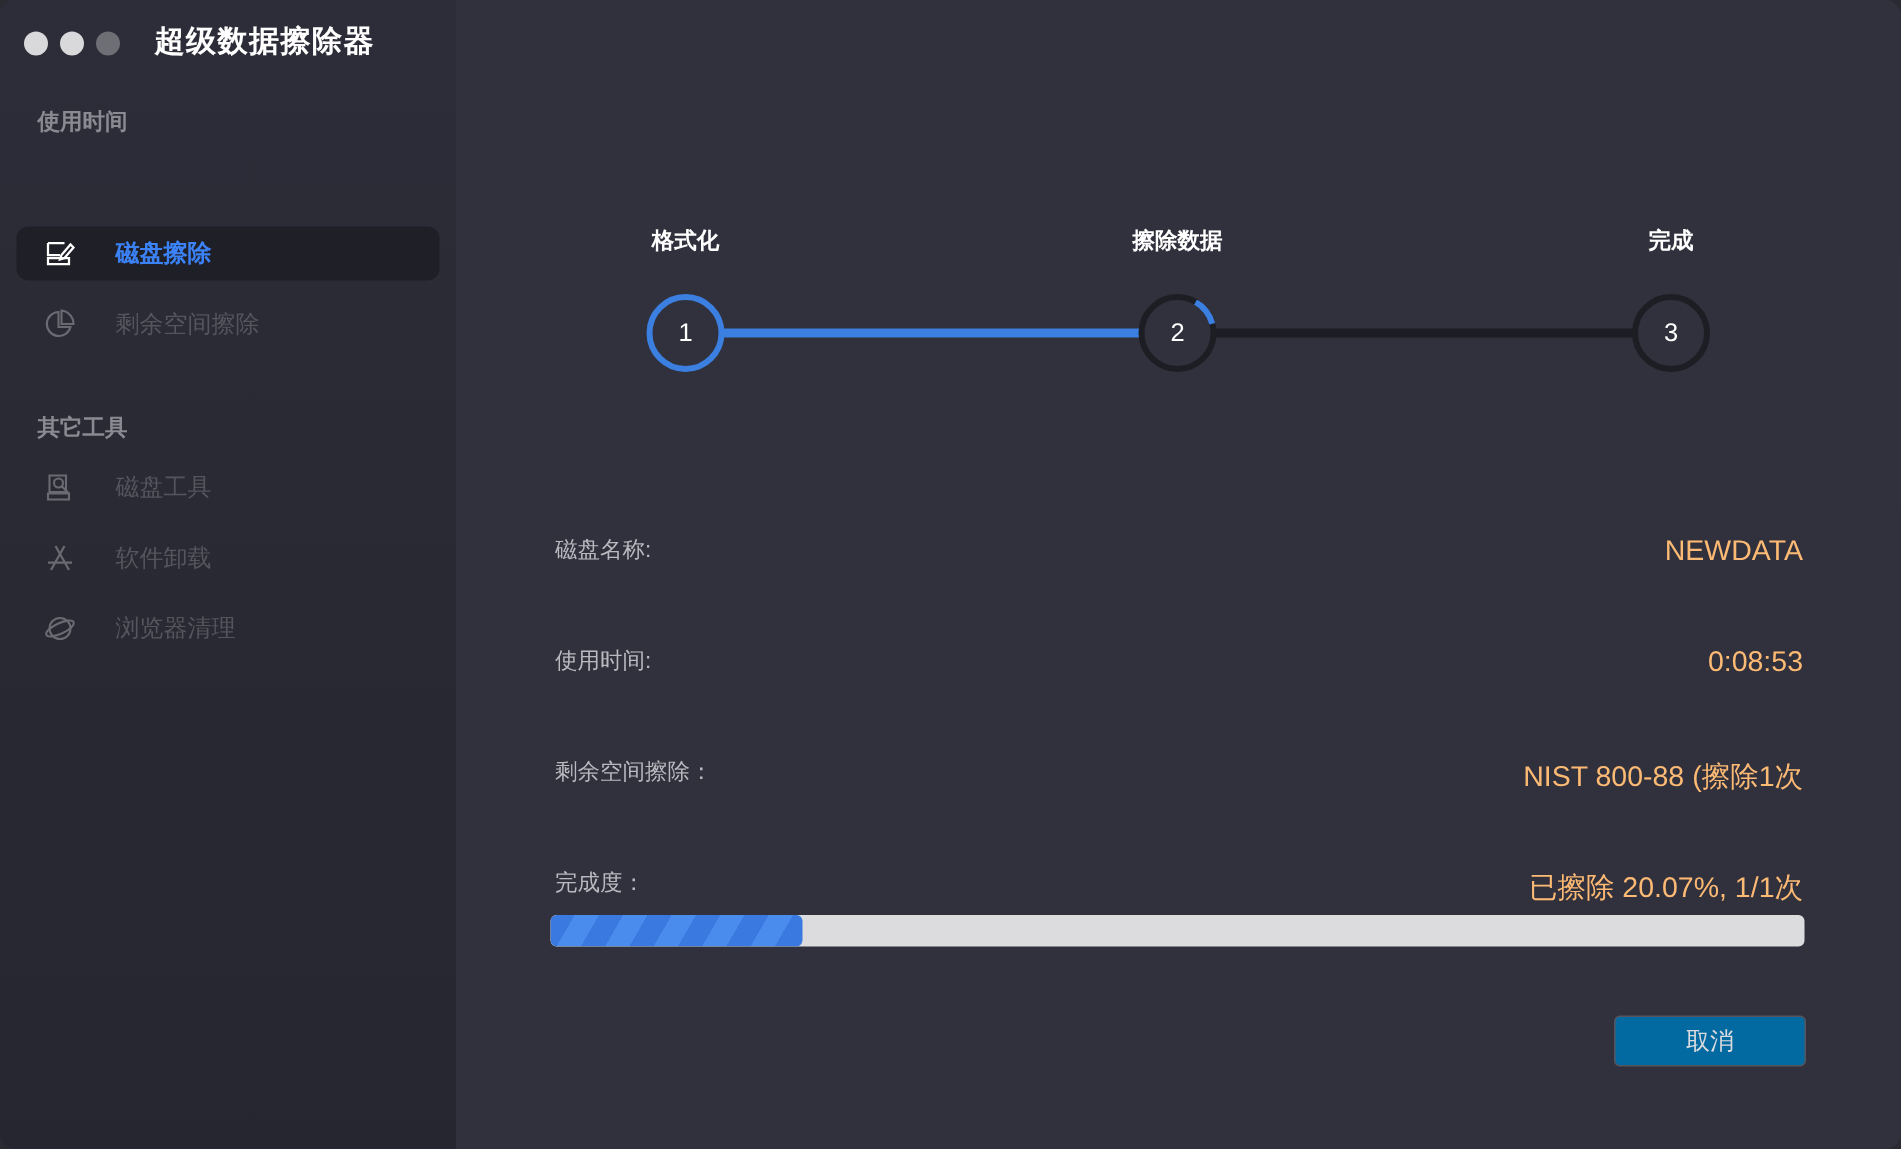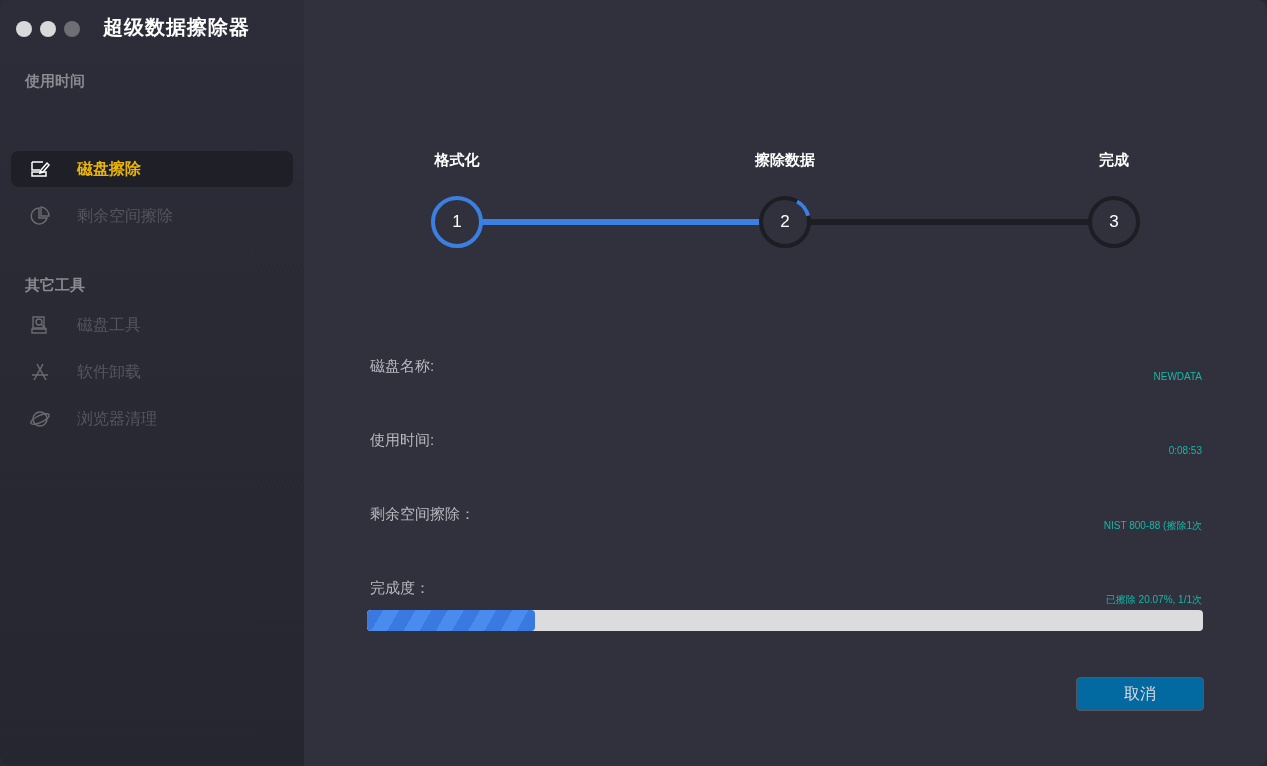--- a/index.html
+++ b/index.html
@@ -40,21 +40,21 @@
   }
   .nav-item.active { background: #1f1f27; }
   .nav-icon {
     position: absolute; left: 18px; top: 7px; width: 22px; height: 22px;
   }
   .nav-icon svg { width: 22px; height: 22px; }
   .nav-label {
     position: absolute; left: 66px; top: 8px;
     font-size: 16px; color: #55555e;
   }
-  .nav-item.active .nav-label { color: #eab308; font-weight: bold; }
+  .nav-item.active .nav-label { color: #3b82f6; font-weight: bold; }
 
   .main { position: absolute; left: 304px; top: 0; right: 0; bottom: 0; }
 
   .step-label {
     position: absolute; top: 151px;
     color: #ffffff; font-size: 15px; font-weight: bold;
     transform: translateX(-50%);
     white-space: nowrap;
   }
   .step-line {
@@ -78,21 +78,21 @@
     clip-path: polygon(50% 0, 100% 0, 100% 35%, 50% 50%);
   }
   .step-num { position: relative; z-index: 1; }
 
   .info-label {
     position: absolute; left: 66px;
     color: #b9b9c0; font-size: 15px;
   }
   .info-value {
     position: absolute; right: 65px;
-    color: #14b8a6; font-size: 10px; text-align: right; white-space: nowrap; margin-top: 14px;
+    color: #fdba74; font-size: 19px; text-align: right; white-space: nowrap;
   }
   .progress-track {
     position: absolute; left: 63px; top: 610px;
     width: 836px; height: 21px;
     background: #dcdcdf; border-radius: 4px; overflow: hidden;
   }
   .progress-fill {
     height: 100%;
     background: repeating-linear-gradient(120deg, #3a7ae0 0 14px, #4a8cee 14px 28px);
     border-radius: 4px;

